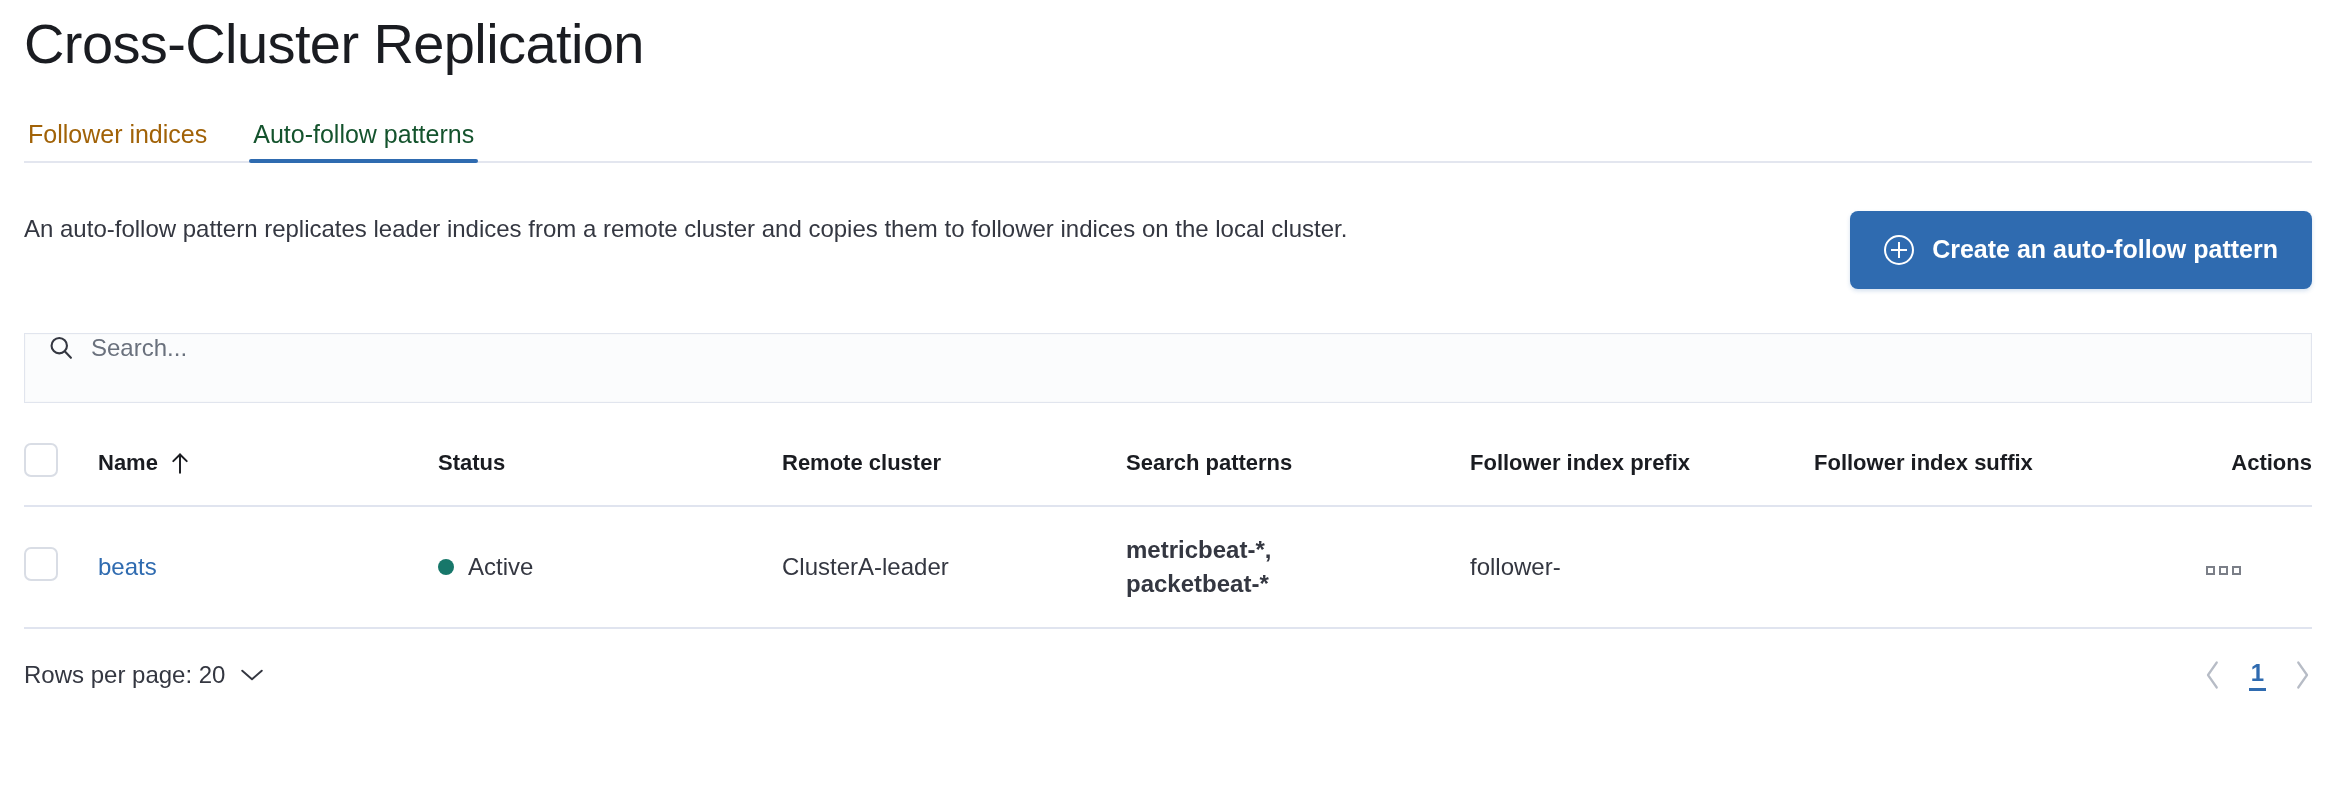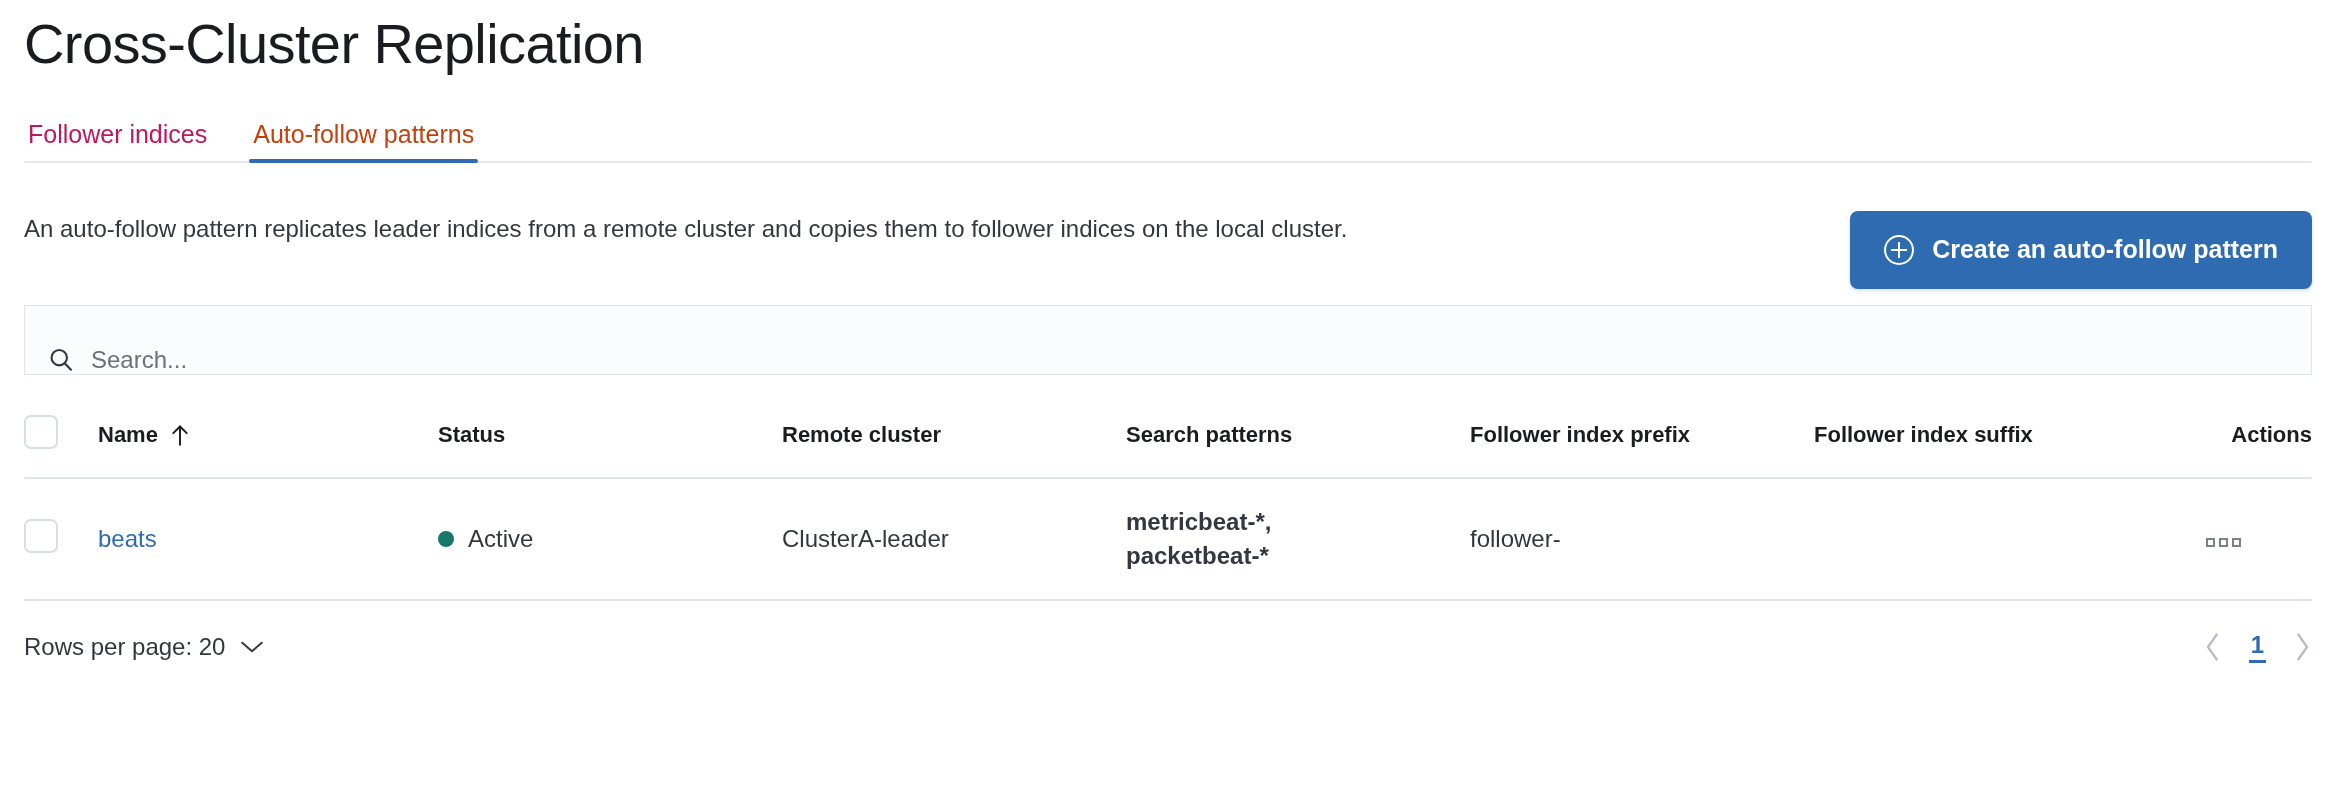--- a/index.html
+++ b/index.html
@@ -35,28 +35,28 @@
     display: flex;
     align-items: flex-end;
     gap: 38px;
     margin-top: 34px;
     border-bottom: 2px solid #e3e6ef;
     height: 54px;
   }
   .tab {
     font-size: 25px;
     line-height: 1;
-    color: #be185d;
+    color: #a16207;
     padding: 0 4px 14px 4px;
     position: relative;
     cursor: pointer;
     white-space: nowrap;
   }
   .tab.active {
-    color: #c2410c;
+    color: #14532d;
   }
   .tab.active::after {
     content: "";
     position: absolute;
     left: 0; right: 0;
     bottom: -2px;
     height: 4px;
     background: #2f6bb0;
     border-radius: 2px;
   }
@@ -111,27 +111,27 @@
     left: 50%; top: 5px; bottom: 5px;
     width: 2px; margin-left: -1px;
   }
   .cta-button .plus-circle::after {
     top: 50%; left: 5px; right: 5px;
     height: 2px; margin-top: -1px;
   }
 
   
   .search-bar {
-    margin-top: 16px;
+    margin-top: 44px;
     height: 70px;
     background: #fbfcfd;
     border: 1px solid #e1e5ee;
     border-radius: 0;
     display: flex;
-    align-items: flex-end;
+    align-items: flex-start;
     padding: 0 22px;
     gap: 16px;
     box-shadow: inset 0 0 0 1px rgba(0,0,0,0.01);
   }
   .search-icon {
     width: 28px; height: 28px;
     flex: 0 0 auto;
     color: #343741;
   }
   .search-input {

